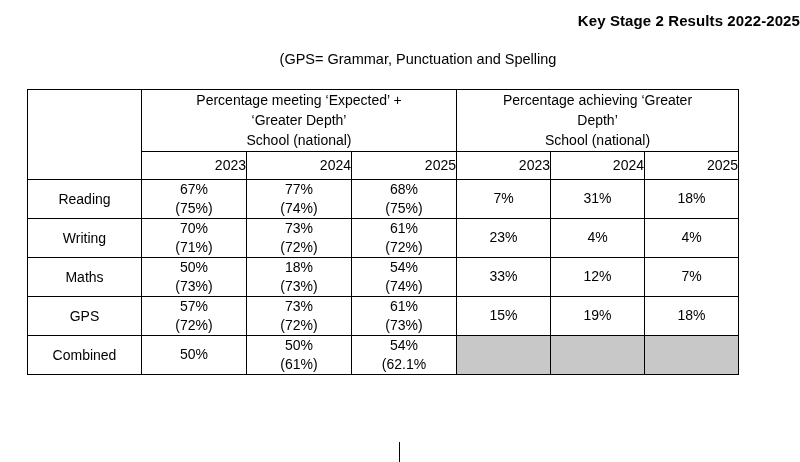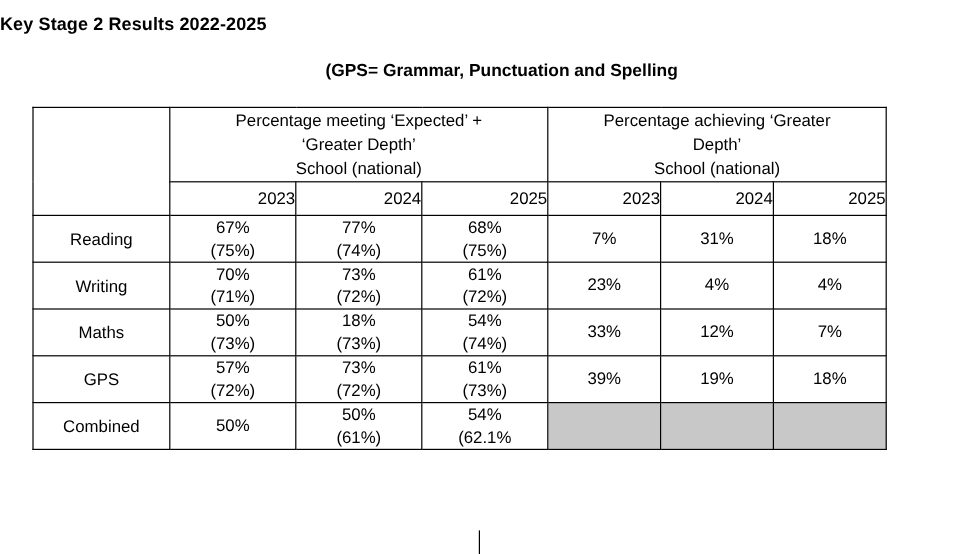--- a/index.html
+++ b/index.html
@@ -14,29 +14,29 @@
     color: #000000;
     position: relative;
     overflow: hidden;
   }
   .page {
     width: 800px;
     height: 462px;
     position: relative;
   }
   .title {
-    text-align: left;
+    text-align: right;
     font-weight: bold;
     font-size: 15px;
     margin-top: 12px;
     letter-spacing: 0.1px;
   }
   .subtitle {
     text-align: center;
-    font-weight: bold;
+    font-weight: normal;
     font-size: 14.5px;
     margin-top: 20px;
     line-height: 1.5;
     margin-left: 36px;
   }
   .table-wrap {
     margin: 18px auto 0 auto;
     width: 746px;
   }
   table.results {
@@ -211,21 +211,21 @@
             <span class="nat">(72%)</span>
           </td>
           <td class="cell">
             <span>73%</span>
             <span class="nat">(72%)</span>
           </td>
           <td class="cell">
             <span>61%</span>
             <span class="nat">(73%)</span>
           </td>
-          <td class="cell single">39%</td>
+          <td class="cell single">15%</td>
           <td class="cell single">19%</td>
           <td class="cell single">18%</td>
         </tr>
 
         <tr>
           <td class="rowlabel">Combined</td>
           <td class="cell">
             <span>50%</span>
             <span class="nat"></span>
           </td>

